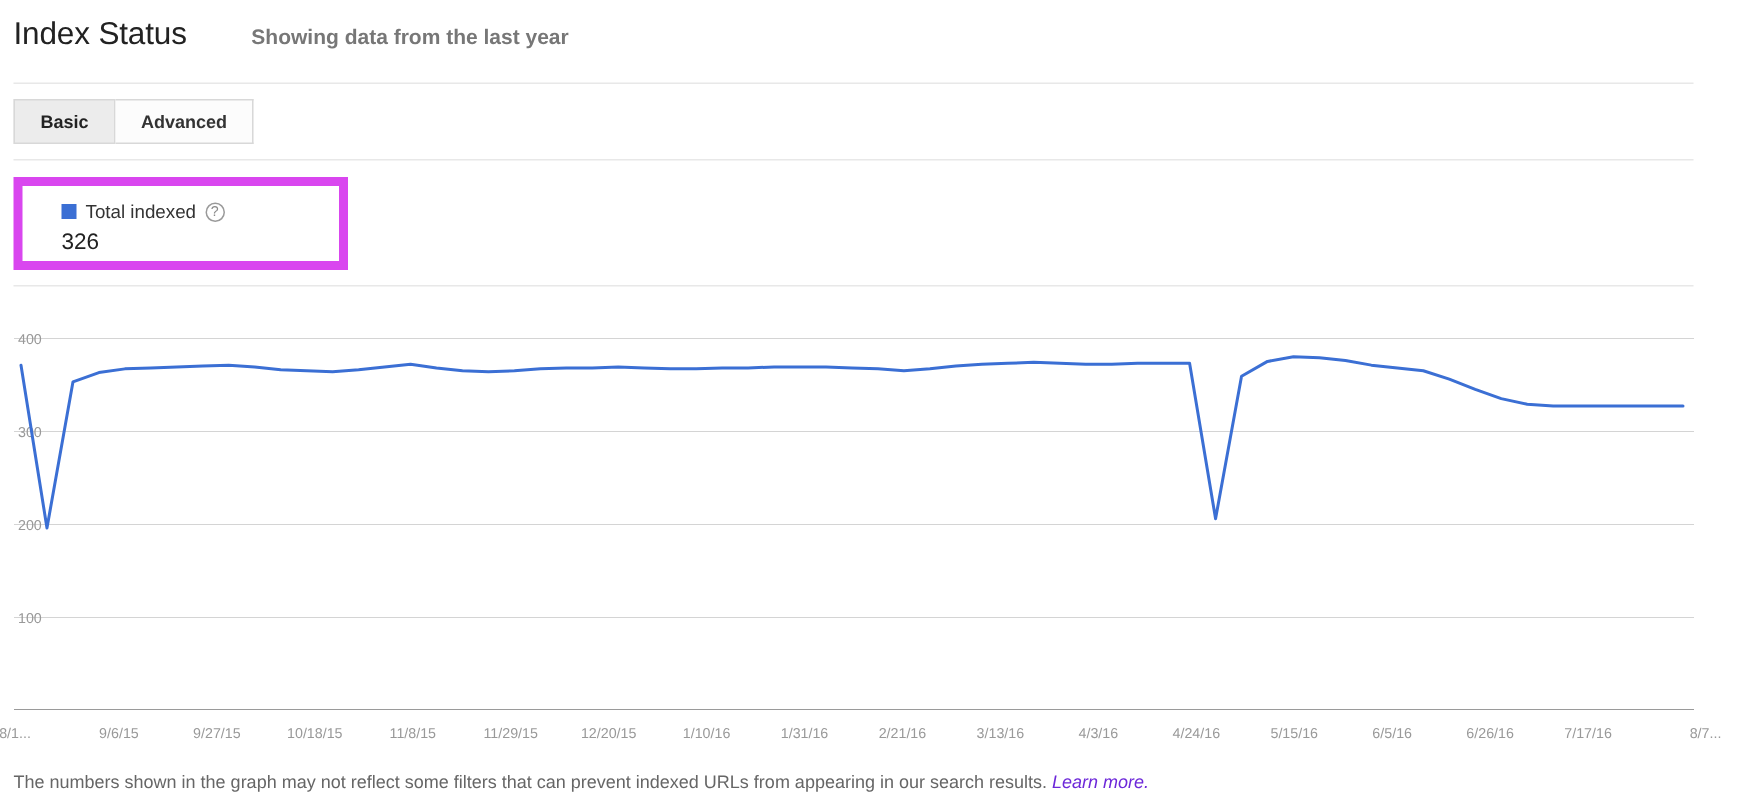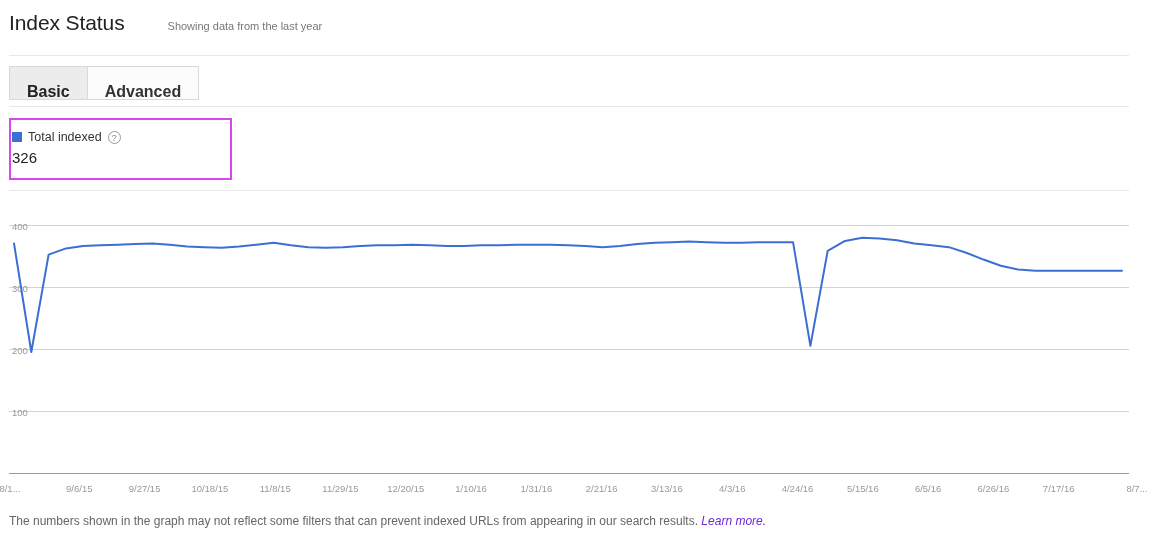--- a/index.html
+++ b/index.html
@@ -28,22 +28,22 @@
     white-space: nowrap;
     gap: 36px;
   }
   .page-title {
     font-size: 21px;
     font-weight: 400;
     color: #222;
     letter-spacing: -0.1px;
   }
   .page-subtitle {
-    font-size: 11px;
-    font-weight: 400;
+    font-size: 14px;
+    font-weight: 700;
     color: #777;
     margin-left: 7px;
   }
 
   .rule {
     position: absolute;
     left: 9px;
     width: 1120px;
     height: 1px;
     background: #e8e8e8;
@@ -53,46 +53,47 @@
   .rule.r3 { top: 190px; }
 
   
   .tabs {
     position: absolute;
     left: 9px; top: 66px;
     display: flex;
   }
   .tab {
     height: 30px;
-    padding: 16px 17px;
-    display: flex;
+    padding: 4px 17px;
+    display: flex;
+    align-items: center;
     justify-content: center;
-    font-size: 16px;
+    font-size: 12px;
     font-weight: bold;
     color: #333;
     border: 1px solid #d8d8d8;
     background: #fcfcfc;
     cursor: pointer;
     user-select: none;
   }
   .tab + .tab { border-left: none; }
   .tab.selected {
     background: #ececec;
     color: #222;
   }
 
   
   .legend-box {
     position: absolute;
     left: 9px; top: 118px;
     width: 223px;
     height: 62px;
-    border: 2px solid #d946ef;
+    border: 6px solid #d946ef;
     background: #fff;
-    padding: 9px 12px 0 1px;
+    padding: 9px 12px 0 26px;
   }
   .legend-row {
     display: flex;
     align-items: center;
     gap: 6px;
     height: 16px;
   }
   .legend-swatch {
     width: 10px; height: 10px;
     background: #3b6fd4;

